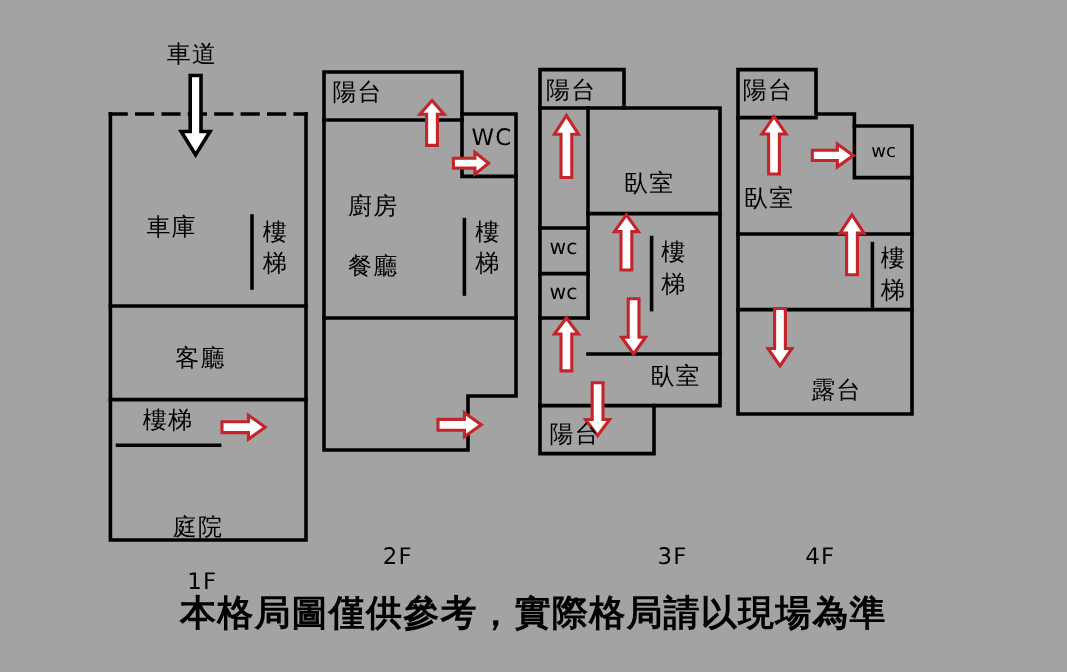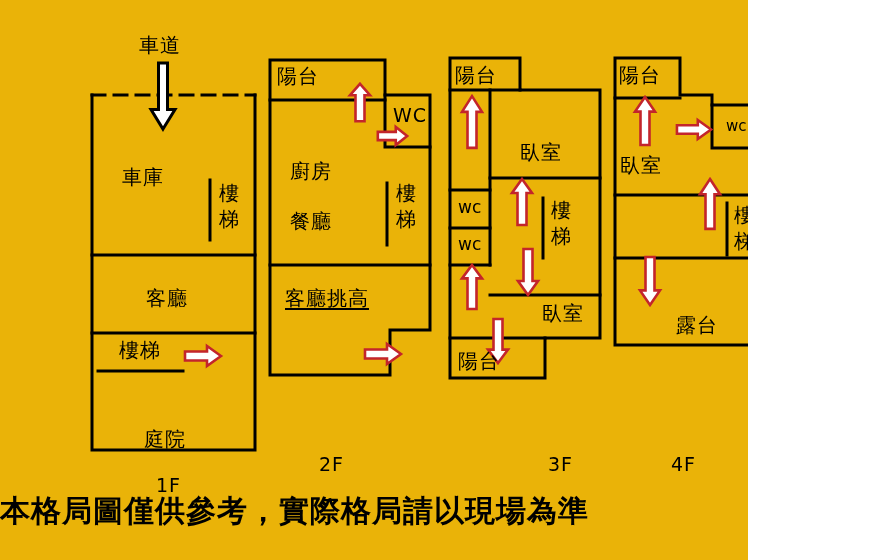--- a/index.html
+++ b/index.html
@@ -1,32 +1,32 @@
 <!DOCTYPE html>
 <html><head>
 <meta charset="utf-8">
 <style>
   * { box-sizing: border-box; }
   html, body { margin: 0; padding: 0; background: #ffffff; }
   body { font-family: "DejaVu Sans", "Liberation Sans", sans-serif; color: #000; }
-  .canvas { position: relative; width: 748px; height: 560px; background: #eab308; overflow: hidden; }
+  .canvas { position: relative; width: 889px; height: 560px; background: #a3a3a3; overflow: hidden; }
   .walls { position: absolute; left: 0; top: 0; }
   .w { fill: none; stroke: #000; stroke-width: 3; stroke-linecap: square; stroke-linejoin: miter; }
   .w.dashed { stroke-dasharray: 13 9; }
   .lbl { position: absolute; font-size: 20px; letter-spacing: 1px; white-space: nowrap; }
   .lbl.vert { width: 24px; white-space: normal; word-break: break-all; line-height: 1.3; text-align: center; letter-spacing: 0; }
   .lbl.small { font-size: 17px; letter-spacing: 0; }
   .lbl.tiny { font-size: 15px; letter-spacing: 0; }
   .lbl.latin { font-size: 19px; letter-spacing: 1px; }
   .lbl.underline { text-decoration: underline; text-underline-offset: 3px; }
   .floor-tag { position: absolute; font-size: 19px; letter-spacing: 1px; }
   .arrow { position: absolute; overflow: visible; }
   .arrow polygon { fill: #fff; stroke: #c3252b; stroke-width: 2.6; stroke-linejoin: miter; vector-effect: non-scaling-stroke; }
   .arrow.black polygon { stroke: #000; stroke-width: 3; }
-  .disclaimer { position: absolute; left: 0; right: 0; top: 491px; text-align: left; font-size: 30px; font-weight: 700; letter-spacing: 1px; }
+  .disclaimer { position: absolute; left: 0; right: 0; top: 491px; text-align: center; font-size: 30px; font-weight: 700; letter-spacing: 1px; }
 </style>
 </head>
 <body>
 
 <div class="canvas">
 
   <svg class="walls" width="889" height="560" viewBox="0 0 889 560">
     <g>
       <path class="w dashed" d="M92,95 H255"></path>
       <path class="w" d="M92,95 V450 H255 V95"></path>
@@ -105,33 +105,32 @@
     </svg>
   <svg class="arrow" style="left:699px;top:178px;width:22px;height:52px" viewBox="0 0 22 48" preserveAspectRatio="none">
       <polygon points="11,1 21,15 15.5,15 15.5,47 6.5,47 6.5,15 1,15"></polygon>
     </svg>
   <svg class="arrow" style="left:639px;top:256px;width:22px;height:50px" viewBox="0 0 22 48" preserveAspectRatio="none">
       <polygon points="11,47 21,33 15.5,33 15.5,1 6.5,1 6.5,33 1,33"></polygon>
     </svg>
 
   <span class="lbl" style="left:139px;top:32px">車道</span>
 
-  <span class="lbl" style="left:122px;top:164px">車庫</span>
+  <span class="lbl" style="left:122px;top:176px">車庫</span>
   <span class="lbl vert" style="left:217px;top:180px">樓梯</span>
   <span class="lbl" style="left:146px;top:285px">客廳</span>
   <span class="lbl" style="left:119px;top:337px">樓梯</span>
   <span class="lbl" style="left:144px;top:426px">庭院</span>
   <span class="floor-tag" style="left:156px;top:474px">1F</span>
 
   <span class="lbl" style="left:277px;top:63px">陽台</span>
   <span class="lbl latin" style="left:393px;top:104px">WC</span>
   <span class="lbl" style="left:290px;top:158px">廚房</span>
   <span class="lbl" style="left:290px;top:208px">餐廳</span>
   <span class="lbl vert" style="left:394px;top:180px">樓梯</span>
-  <span class="lbl underline" style="left:285px;top:285px">客廳挑高</span>
   <span class="floor-tag" style="left:319px;top:453px">2F</span>
 
   <span class="lbl" style="left:455px;top:62px">陽台</span>
   <span class="lbl" style="left:520px;top:139px">臥室</span>
   <span class="lbl small" style="left:458px;top:197px">wc</span>
   <span class="lbl small" style="left:458px;top:234px">wc</span>
   <span class="lbl vert" style="left:549px;top:197px">樓梯</span>
   <span class="lbl" style="left:542px;top:300px">臥室</span>
   <span class="lbl" style="left:458px;top:348px">陽台</span>
   <span class="floor-tag" style="left:548px;top:453px">3F</span>

